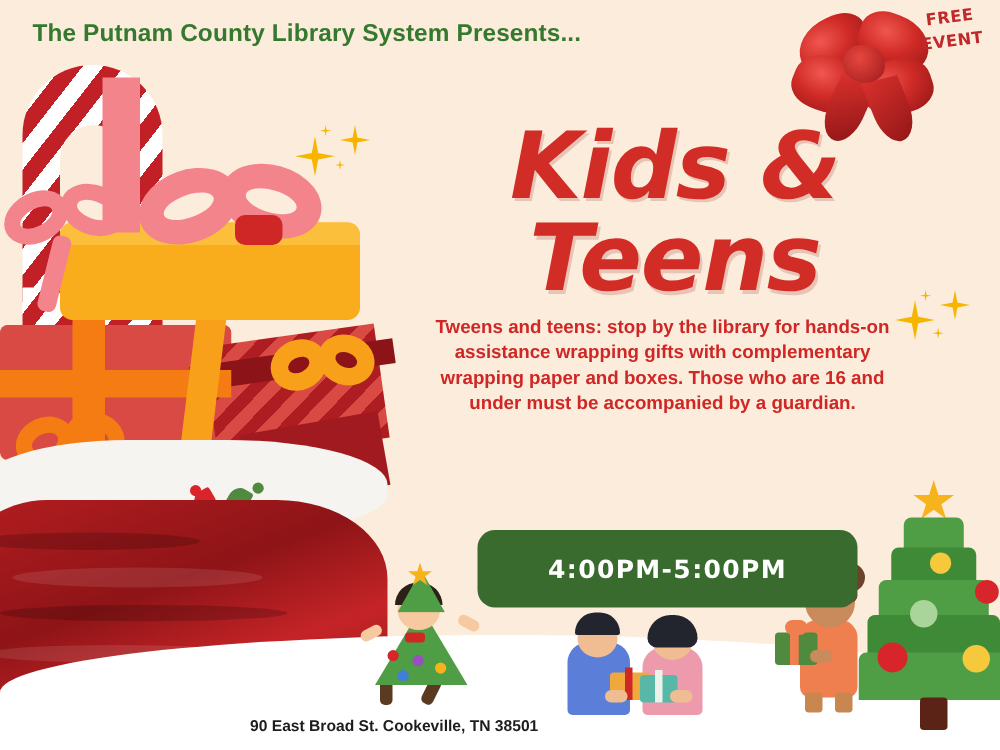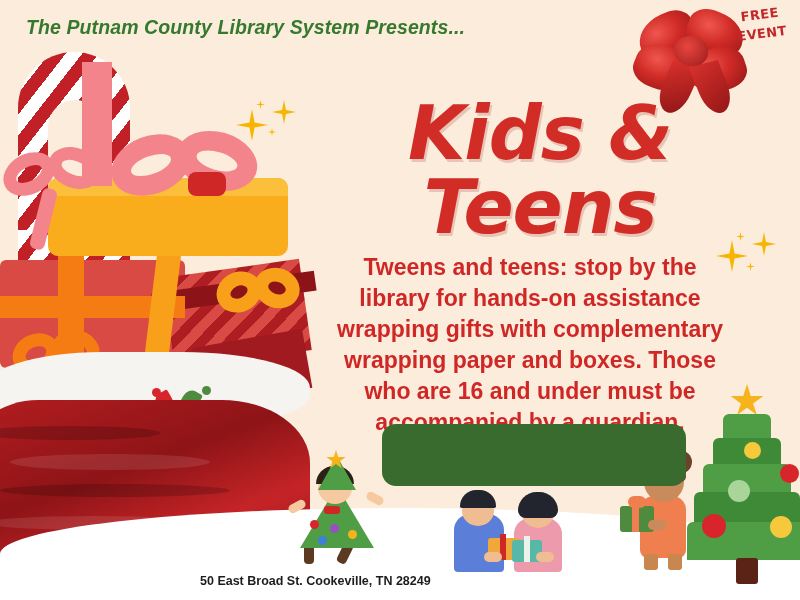--- a/index.html
+++ b/index.html
@@ -58,21 +58,20 @@
     font-size:13px; line-height:1.45; letter-spacing:.4px;
     font-family:"DejaVu Sans", sans-serif;
     transform:rotate(-7deg);
   }
 
   
   .header-line {
     position:absolute; left:26px; top:16px;
     font-size:19.5px; font-weight:bold; color:#35792f;
     letter-spacing:.1px;
-    font-style:italic;
   }
 
   
   .title-main {
     position:absolute; left:310px; top:96px; width:460px;
     font-family:"DejaVu Sans", sans-serif;
     font-size:74px; font-weight:bold; font-style:italic;
     color:#d12c26; text-align:center; line-height:1;
     letter-spacing:-1px;
     text-shadow:2px 3px 0 rgba(150,40,30,.20);
@@ -82,21 +81,21 @@
     font-family:"DejaVu Sans", sans-serif;
     font-size:35px; font-weight:bold; font-style:italic;
     color:#3f8a34; text-align:center; line-height:1;
     letter-spacing:-.4px;
     text-shadow:1px 2px 0 rgba(60,110,45,.18);
   }
 
   
   .body-copy {
     position:absolute; left:330px; top:252px; width:400px;
-    font-size:23px; font-weight:bold; color:#cf2726;
+    font-size:15px; font-weight:bold; color:#cf2726;
     text-align:center; line-height:1.35;
   }
 
   
   .date-banner {
     position:absolute; left:382px; top:424px; width:304px; height:62px;
     background:#3a6b2e; border-radius:14px;
     display:flex; flex-direction:column; align-items:center;
     justify-content:center; gap:2px;
   }
@@ -402,17 +401,18 @@
   </div>
 
   <div class="header-line">The Putnam County Library System Presents...</div>
 
   <div class="title-main">Kids &amp; Teens</div>
 
 
   <div class="body-copy">Tweens and teens: stop by the library for hands-on assistance wrapping gifts with complementary wrapping paper and boxes. Those who are 16 and under must be accompanied by a guardian.</div>
 
   <div class="date-banner">
-  </div>
-
-  <div class="address">50 East Broad St. Cookeville, TN 28249</div>
+    <div class="date-line2">4:00PM-5:00PM</div>
+  </div>
+
+  <div class="address">90 East Broad St. Cookeville, TN 38501</div>
 
 </div>
 
 </body></html>

